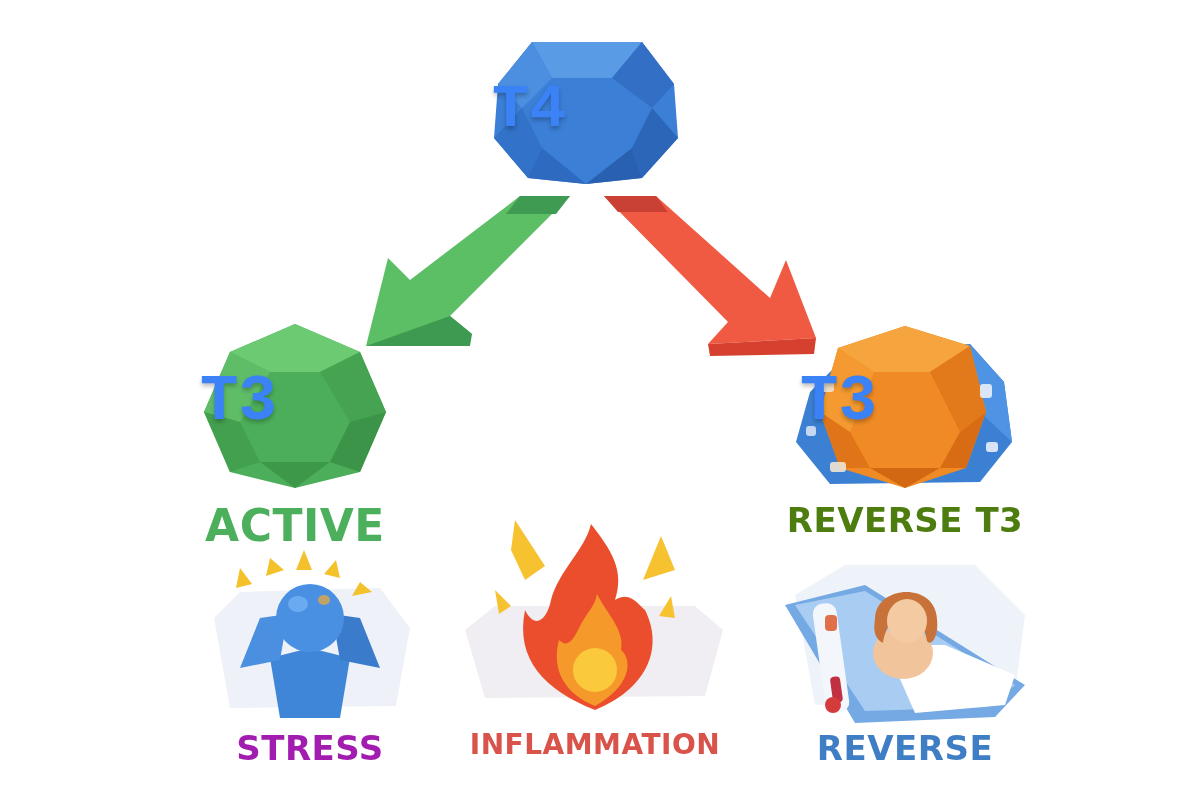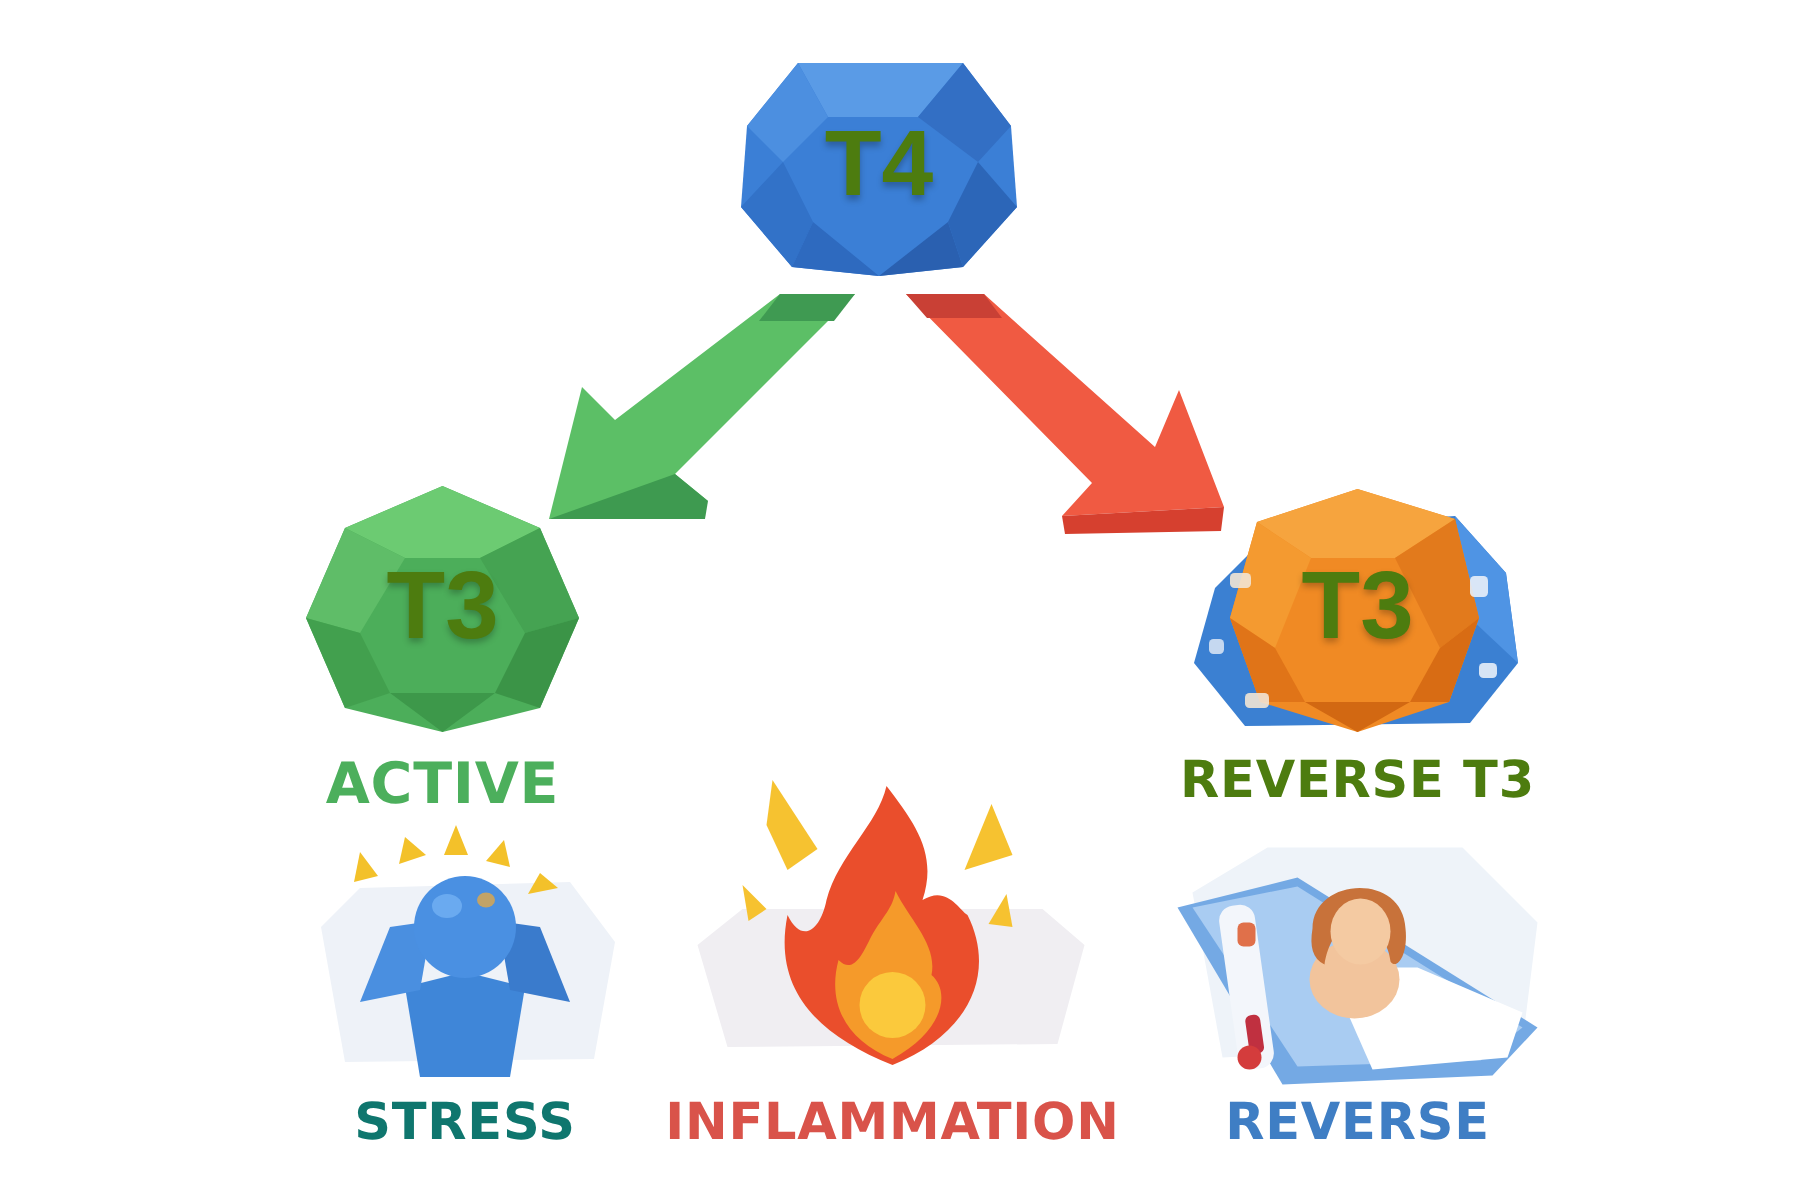--- a/index.html
+++ b/index.html
@@ -6,22 +6,22 @@
   body {
     width: 1200px; height: 800px; background: #ffffff; position: relative; overflow: hidden;
     font-family: "Liberation Sans", "DejaVu Sans", sans-serif;
   }
   .abs { position: absolute; }
   .label {
     position: absolute; font-weight: 700; text-align: center; white-space: nowrap;
     font-family: "DejaVu Sans", "Liberation Sans", sans-serif; letter-spacing: 0.5px;
   }
   .gem-text {
-    position: absolute; left: 0; right: 0; text-align: center; color: #4d7c0f; font-weight: 700;
-    font-family: Liberation Sans, sans-serif;
+    position: absolute; left: 0; right: 0; text-align: left; color: #3b82f6; font-weight: 700;
+    font-family: Liberation Mono, monospace;
     text-shadow: 0 3px 4px rgba(0,0,0,0.25);
   }
   svg { overflow: visible; }
 </style>
 </head>
 <body>
 
 <div class="abs" style="left:492px; top:38px; width:188px; height:148px;">
   <svg width="188" height="148" viewBox="0 0 188 148">
     <polygon points="40,4 150,4 182,46 186,100 150,140 94,146 36,140 2,100 6,46" fill="#3b7fd6"></polygon>
@@ -52,21 +52,21 @@
     <polygon points="95,2 160,30 186,90 160,150 95,166 30,150 4,90 30,30" fill="#4cae5a"></polygon>
     <polygon points="95,2 160,30 120,50 70,50 30,30" fill="#6ccb72"></polygon>
     <polygon points="4,90 30,30 70,50 40,100" fill="#5fbd68"></polygon>
     <polygon points="186,90 160,30 120,50 150,100" fill="#45a352"></polygon>
     <polygon points="30,150 4,90 40,100 60,140" fill="#42a04e"></polygon>
     <polygon points="160,150 186,90 150,100 130,140" fill="#3b9447"></polygon>
     <polygon points="95,166 60,140 130,140" fill="#3d984a"></polygon>
   </svg>
   <div class="gem-text" style="top:44px; font-size:64px;">T3</div>
 </div>
-<div class="label" style="left:200px; width:190px; top:500px; font-size:38px; color:#4caf5c;">ACTIVE</div>
+<div class="label" style="left:200px; width:190px; top:500px; font-size:44px; color:#4caf5c;">ACTIVE</div>
 
 <div class="abs" style="left:790px; top:322px; width:230px; height:168px;">
   <svg width="230" height="168" viewBox="0 0 230 168">
     <polygon points="20,70 60,30 180,22 214,60 222,120 190,160 40,162 6,120" fill="#3b80d2"></polygon>
     <polygon points="180,22 214,60 222,120 190,90" fill="#4f94e4"></polygon>
     <polygon points="115,4 180,24 196,90 176,146 115,166 50,146 30,90 48,26" fill="#f08a24"></polygon>
     <polygon points="115,4 180,24 140,50 84,50 48,26" fill="#f6a43e"></polygon>
     <polygon points="30,90 48,26 84,50 60,110" fill="#f49a30"></polygon>
     <polygon points="196,90 180,24 140,50 170,110" fill="#e27a1c"></polygon>
     <polygon points="50,146 30,90 60,110 80,146" fill="#e07418"></polygon>
@@ -91,35 +91,35 @@
     <polygon points="136,12 140,30 124,26" fill="#f3c12a"></polygon>
     <polygon points="160,34 172,44 152,48" fill="#f3c12a"></polygon>
     <polygon points="70,110 110,100 150,110 140,170 80,170" fill="#3f86d8"></polygon>
     <polygon points="40,120 60,70 88,66 80,112" fill="#4a8fe0"></polygon>
     <polygon points="180,120 160,70 132,66 140,112" fill="#3a7bcc"></polygon>
     <circle cx="110" cy="70" r="34" fill="#4a90e2"></circle>
     <ellipse cx="98" cy="56" rx="10" ry="8" fill="#6aaaf0"></ellipse>
     <ellipse cx="124" cy="52" rx="6" ry="5" fill="#e0a848" opacity="0.8"></ellipse>
   </svg>
 </div>
-<div class="label" style="left:200px; width:220px; top:728px; font-size:34px; color:#0f766e;">STRESS</div>
+<div class="label" style="left:200px; width:220px; top:728px; font-size:34px; color:#a21caf;">STRESS</div>
 
 <div class="abs" style="left:455px; top:510px; width:280px; height:210px;">
   <svg width="280" height="210" viewBox="0 0 280 210">
     <polygon points="10,120 40,96 240,96 268,120 250,186 30,188" fill="#f0eef2"></polygon>
     <polygon points="60,10 90,56 70,70 56,40" fill="#f6c230"></polygon>
     <polygon points="40,80 56,96 44,104" fill="#f6c230"></polygon>
     <polygon points="206,26 220,60 188,70" fill="#f6c230"></polygon>
     <polygon points="216,86 220,108 204,106" fill="#f6c230"></polygon>
     <path d="M140,200 C90,180 60,150 70,100 C80,120 92,110 96,90 C104,60 130,40 136,14 C156,40 170,60 160,90 C176,80 184,96 190,100 C210,140 190,180 140,200 Z" fill="#ea4e2c"></path>
     <path d="M140,196 C110,184 96,160 104,130 C114,140 120,126 126,114 C134,100 140,96 142,84 C152,104 170,120 166,140 C178,150 176,176 140,196 Z" fill="#f59a2a"></path>
     <circle cx="140" cy="160" r="22" fill="#fbc93c"></circle>
   </svg>
 </div>
-<div class="label" style="left:440px; width:310px; top:728px; font-size:34px; color:#d9534a;">INFLAMMATION</div>
+<div class="label" style="left:440px; width:310px; top:728px; font-size:28px; color:#d9534a;">INFLAMMATION</div>
 
 <div class="abs" style="left:775px; top:545px; width:260px; height:180px;">
   <svg width="260" height="180" viewBox="0 0 260 180">
     <polygon points="20,50 70,20 200,20 250,70 240,150 40,160" fill="#eef3f9"></polygon>
     <polygon points="10,60 90,40 250,140 220,172 80,178" fill="#74a9e4"></polygon>
     <polygon points="20,60 90,46 240,140 212,162 90,166" fill="#a9ccf2"></polygon>
     <rect x="44" y="58" width="24" height="110" rx="10" fill="#f3f6fb" transform="rotate(-8 56 113)"></rect>
     <rect x="52" y="132" width="10" height="26" rx="4" fill="#c03040" transform="rotate(-8 56 113)"></rect>
     <circle cx="58" cy="160" r="8" fill="#d43c3c"></circle>
     <rect x="50" y="70" width="12" height="16" rx="4" fill="#e0704a"></rect>

